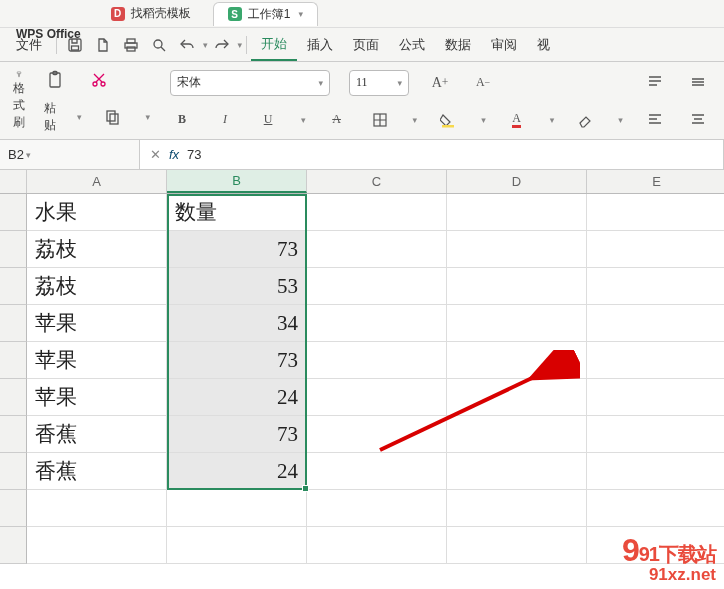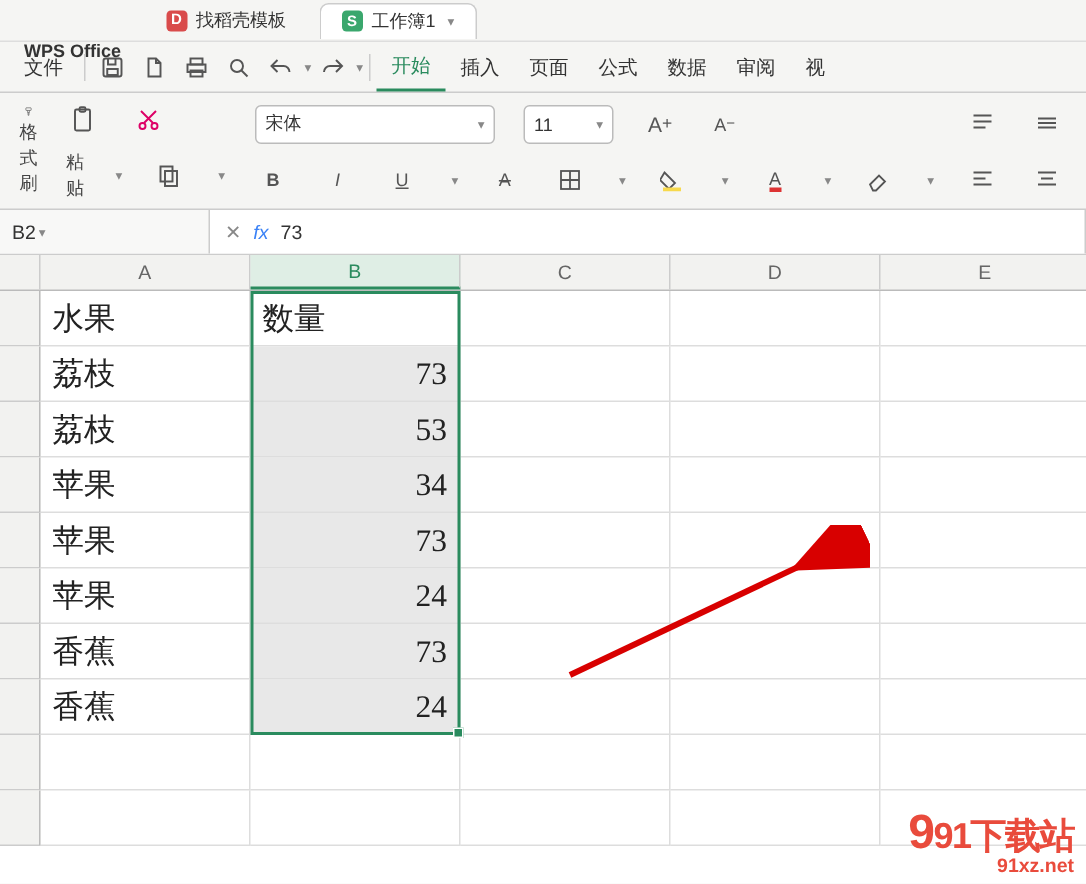--- a/index.html
+++ b/index.html
@@ -101,38 +101,38 @@
     display:flex;flex-direction:column;align-items:flex-start;justify-content:center;
     height:60px;padding:0 4px;gap:2px;
   }
   .rb-big svg { width:22px;height:22px; }
   .font-select {
     height:26px;border:1px solid #bbb;border-radius:4px;background:#fff;
     display:flex;align-items:center;padding:0 6px;font-size:12px;color:#333;
   }
   .font-name-box { width:160px; justify-content:space-between; }
   .font-size-box { width:60px; justify-content:space-between; }
-  .row { display:flex;gap:19px;align-items:center; }
+  .row { display:flex;gap:19px;align-items:center;font-family:Liberation Serif, serif; }
   .dd { font-size:9px;color:#888;margin-left:2px; }
   
   .fx-bar {
     height: 30px;
     display:flex;align-items:stretch;
     border-bottom:1px solid #ccc;background:#fff;
   }
   .name-box {
     width:140px;display:flex;align-items:center;
     padding:0 8px;border-right:1px solid #ccc;font-size:13px;color:#333;
     background:#f8f8f7;
   }
   .fx-area {
     flex:1;display:flex;align-items:center;gap:8px;padding:0 10px;
     font-size:13px;color:#333;background:#fff;border-right:1px solid #ccc;
   }
-  .fx-label { font-style:italic;color:#3b82f6;text-align:right; }
+  .fx-label { font-style:italic;color:#0c4a6e;text-align:right; }
   
   .sheet {
     position:relative;background:#fff;height:calc(589px - 28px - 34px - 78px - 30px);
     overflow:hidden;
   }
   .col-headers {
     display:grid;
     grid-template-columns: 27px 140px 140px 140px 140px 140px;
     height:24px;background:#f2f2f0;border-bottom:1px solid #bbb;
   }
@@ -175,21 +175,21 @@
     position:absolute;pointer-events:none;
   }
   
   .watermark {
     position:absolute;bottom:6px;right:8px;font-size:18px;font-weight:bold;
     color:#e94b3c;text-align:right;line-height:1;
   }
   .watermark .wm-top { font-size:32px;letter-spacing:-1px; }
   .watermark .wm-top .one { color:#e94b3c; }
   .watermark .wm-top .rest { color:#e94b3c; }
-  .watermark .wm-sub { font-size:13px;color:#e94b3c; }
+  .watermark .wm-sub { font-size:17px;color:#e94b3c; }
 </style>
 </head>
 <body>
 
 <div class="title-bar">
   <div class="app-title">WPS Office</div>
   <div class="doc-tab templates">
     <span class="tab-icon">D</span>
     <span>找稻壳模板</span>
   </div>
@@ -528,16 +528,16 @@
   <svg class="arrow-svg" style="left:360px;top:180px;" width="220" height="120" viewBox="0 0 220 120">
     <defs>
       <marker id="ah" markerWidth="14" markerHeight="12" refX="2" refY="6" orient="auto">
         <path d="M0 0 L14 6 L0 12 z" fill="#d80000"></path>
       </marker>
     </defs>
     <line x1="210" y1="10" x2="20" y2="100" stroke="#d80000" stroke-width="4" marker-start="url(#ah)"></line>
   </svg>
 
   <div class="watermark">
-    <div class="wm-top"><span class="one">9</span><span class="rest" style="font-size:24px;">91下载站</span></div>
+    <div class="wm-top"><span class="one">9</span><span class="rest" style="font-size:20px;">91下载站</span></div>
     <div class="wm-sub">91xz.net</div>
   </div>
 </div>
 
 </body></html>

